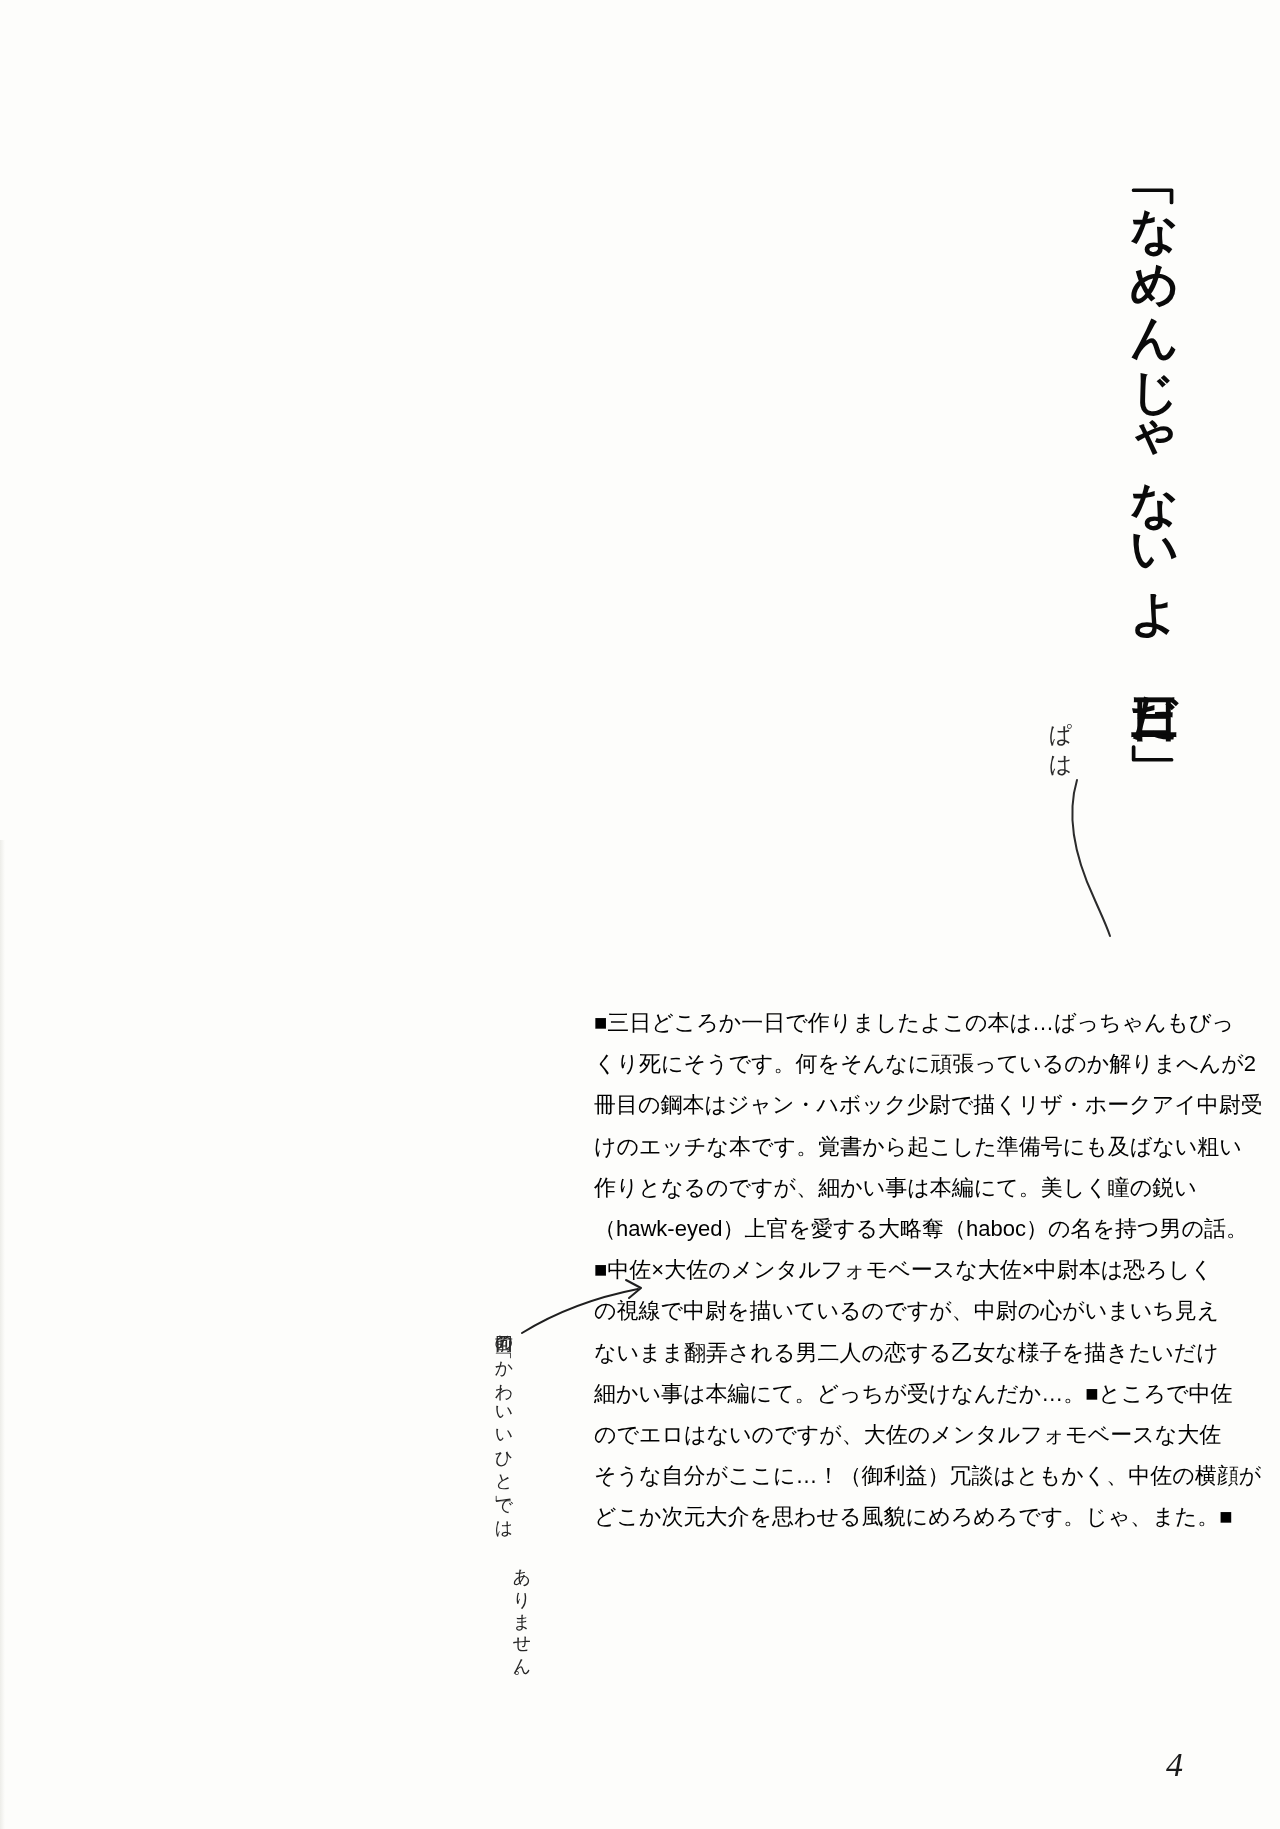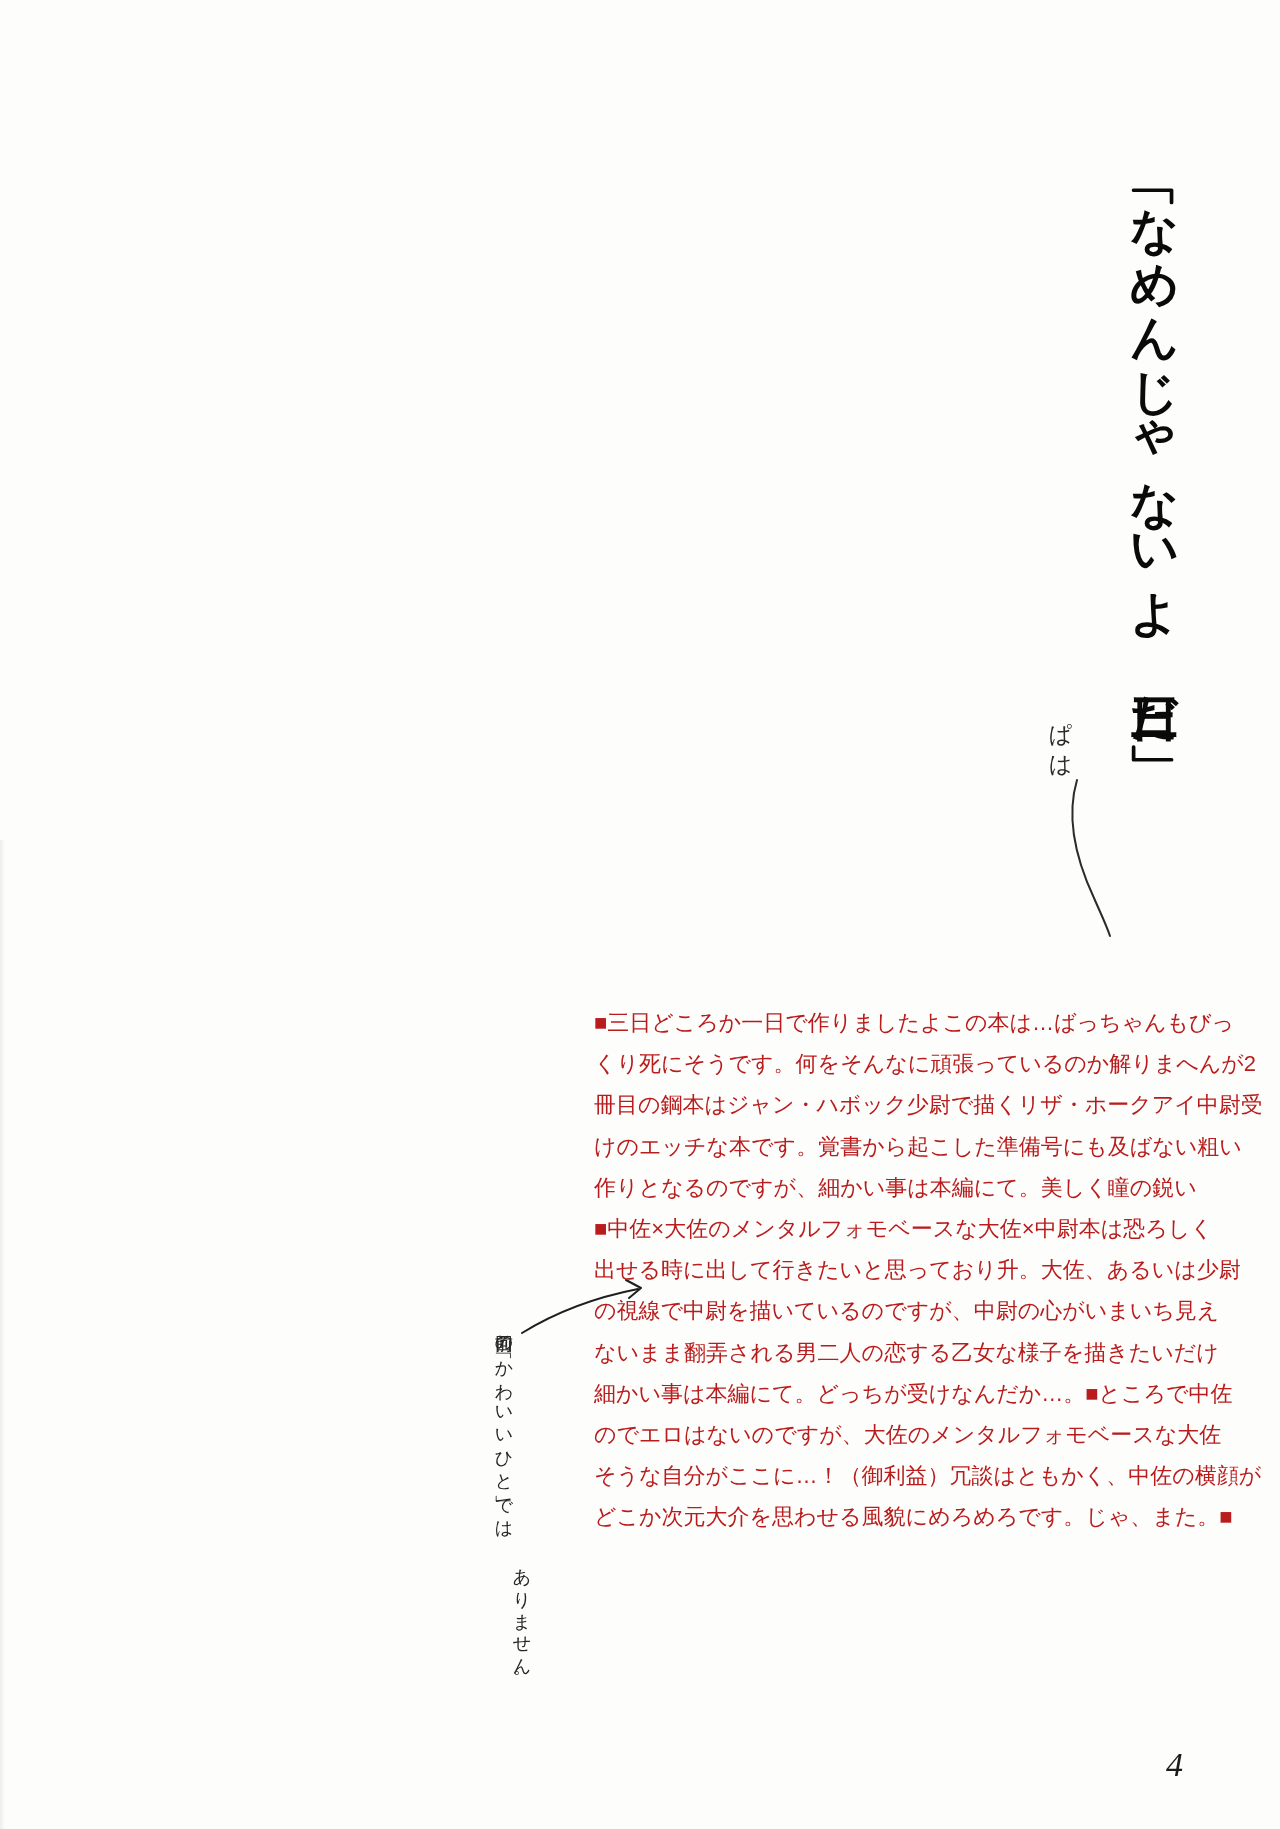--- a/index.html
+++ b/index.html
@@ -45,21 +45,21 @@
   }
   .margin-note.part1 { left:492px; top:1320px; }
   .margin-note.part2 { left:510px; top:1556px; }
   .afterword {
     position:absolute;
     left:594px; top:1002px;
     width:652px;
     font-size:22px;
     line-height:41.2px;
     letter-spacing:0px;
-    color:#b91c1c;
+    color:#000000;
   }
   .afterword .pline { white-space:nowrap; }
   .page-number {
     position:absolute;
     left:1166px; top:1746px;
     font-size:34px;
     font-style:italic;
     font-family:"Liberation Serif", serif;
     color:#1a1a1a;
   }
@@ -93,22 +93,22 @@
     <path d="M 522 1333 C 556 1312, 597 1297, 638 1289" fill="none" stroke="#1f1f1f" stroke-width="2" stroke-linecap="round"></path>
     <path d="M 626 1280 L 641 1288 L 629 1298" fill="none" stroke="#1f1f1f" stroke-width="2" stroke-linecap="round" stroke-linejoin="round"></path>
   </svg>
 
   <div class="afterword">
     <div class="pline">■三日どころか一日で作りましたよこの本は…ばっちゃんもびっ</div>
     <div class="pline">くり死にそうです。何をそんなに頑張っているのか解りまへんが2</div>
     <div class="pline">冊目の鋼本はジャン・ハボック少尉で描くリザ・ホークアイ中尉受</div>
     <div class="pline">けのエッチな本です。覚書から起こした準備号にも及ばない粗い</div>
     <div class="pline">作りとなるのですが、細かい事は本編にて。美しく瞳の鋭い</div>
+    <div class="pline">（hawk-eyed）上官を愛する大略奪（haboc）の名を持つ男の話。</div>
     <div class="pline">■中佐×大佐のメンタルフォモベースな大佐×中尉本は恐ろしく</div>
-    <div class="pline">出せる時に出して行きたいと思っており升。大佐、あるいは少尉</div>
     <div class="pline">の視線で中尉を描いているのですが、中尉の心がいまいち見え</div>
     <div class="pline">ないまま翻弄される男二人の恋する乙女な様子を描きたいだけ</div>
     <div class="pline">細かい事は本編にて。どっちが受けなんだか…。■ところで中佐</div>
     <div class="pline">のでエロはないのですが、大佐のメンタルフォモベースな大佐</div>
     <div class="pline">そうな自分がここに…！（御利益）冗談はともかく、中佐の横顔が</div>
     <div class="pline">どこか次元大介を思わせる風貌にめろめろです。じゃ、また。■</div>
   </div>
 
   <div class="page-number">4</div>
 

